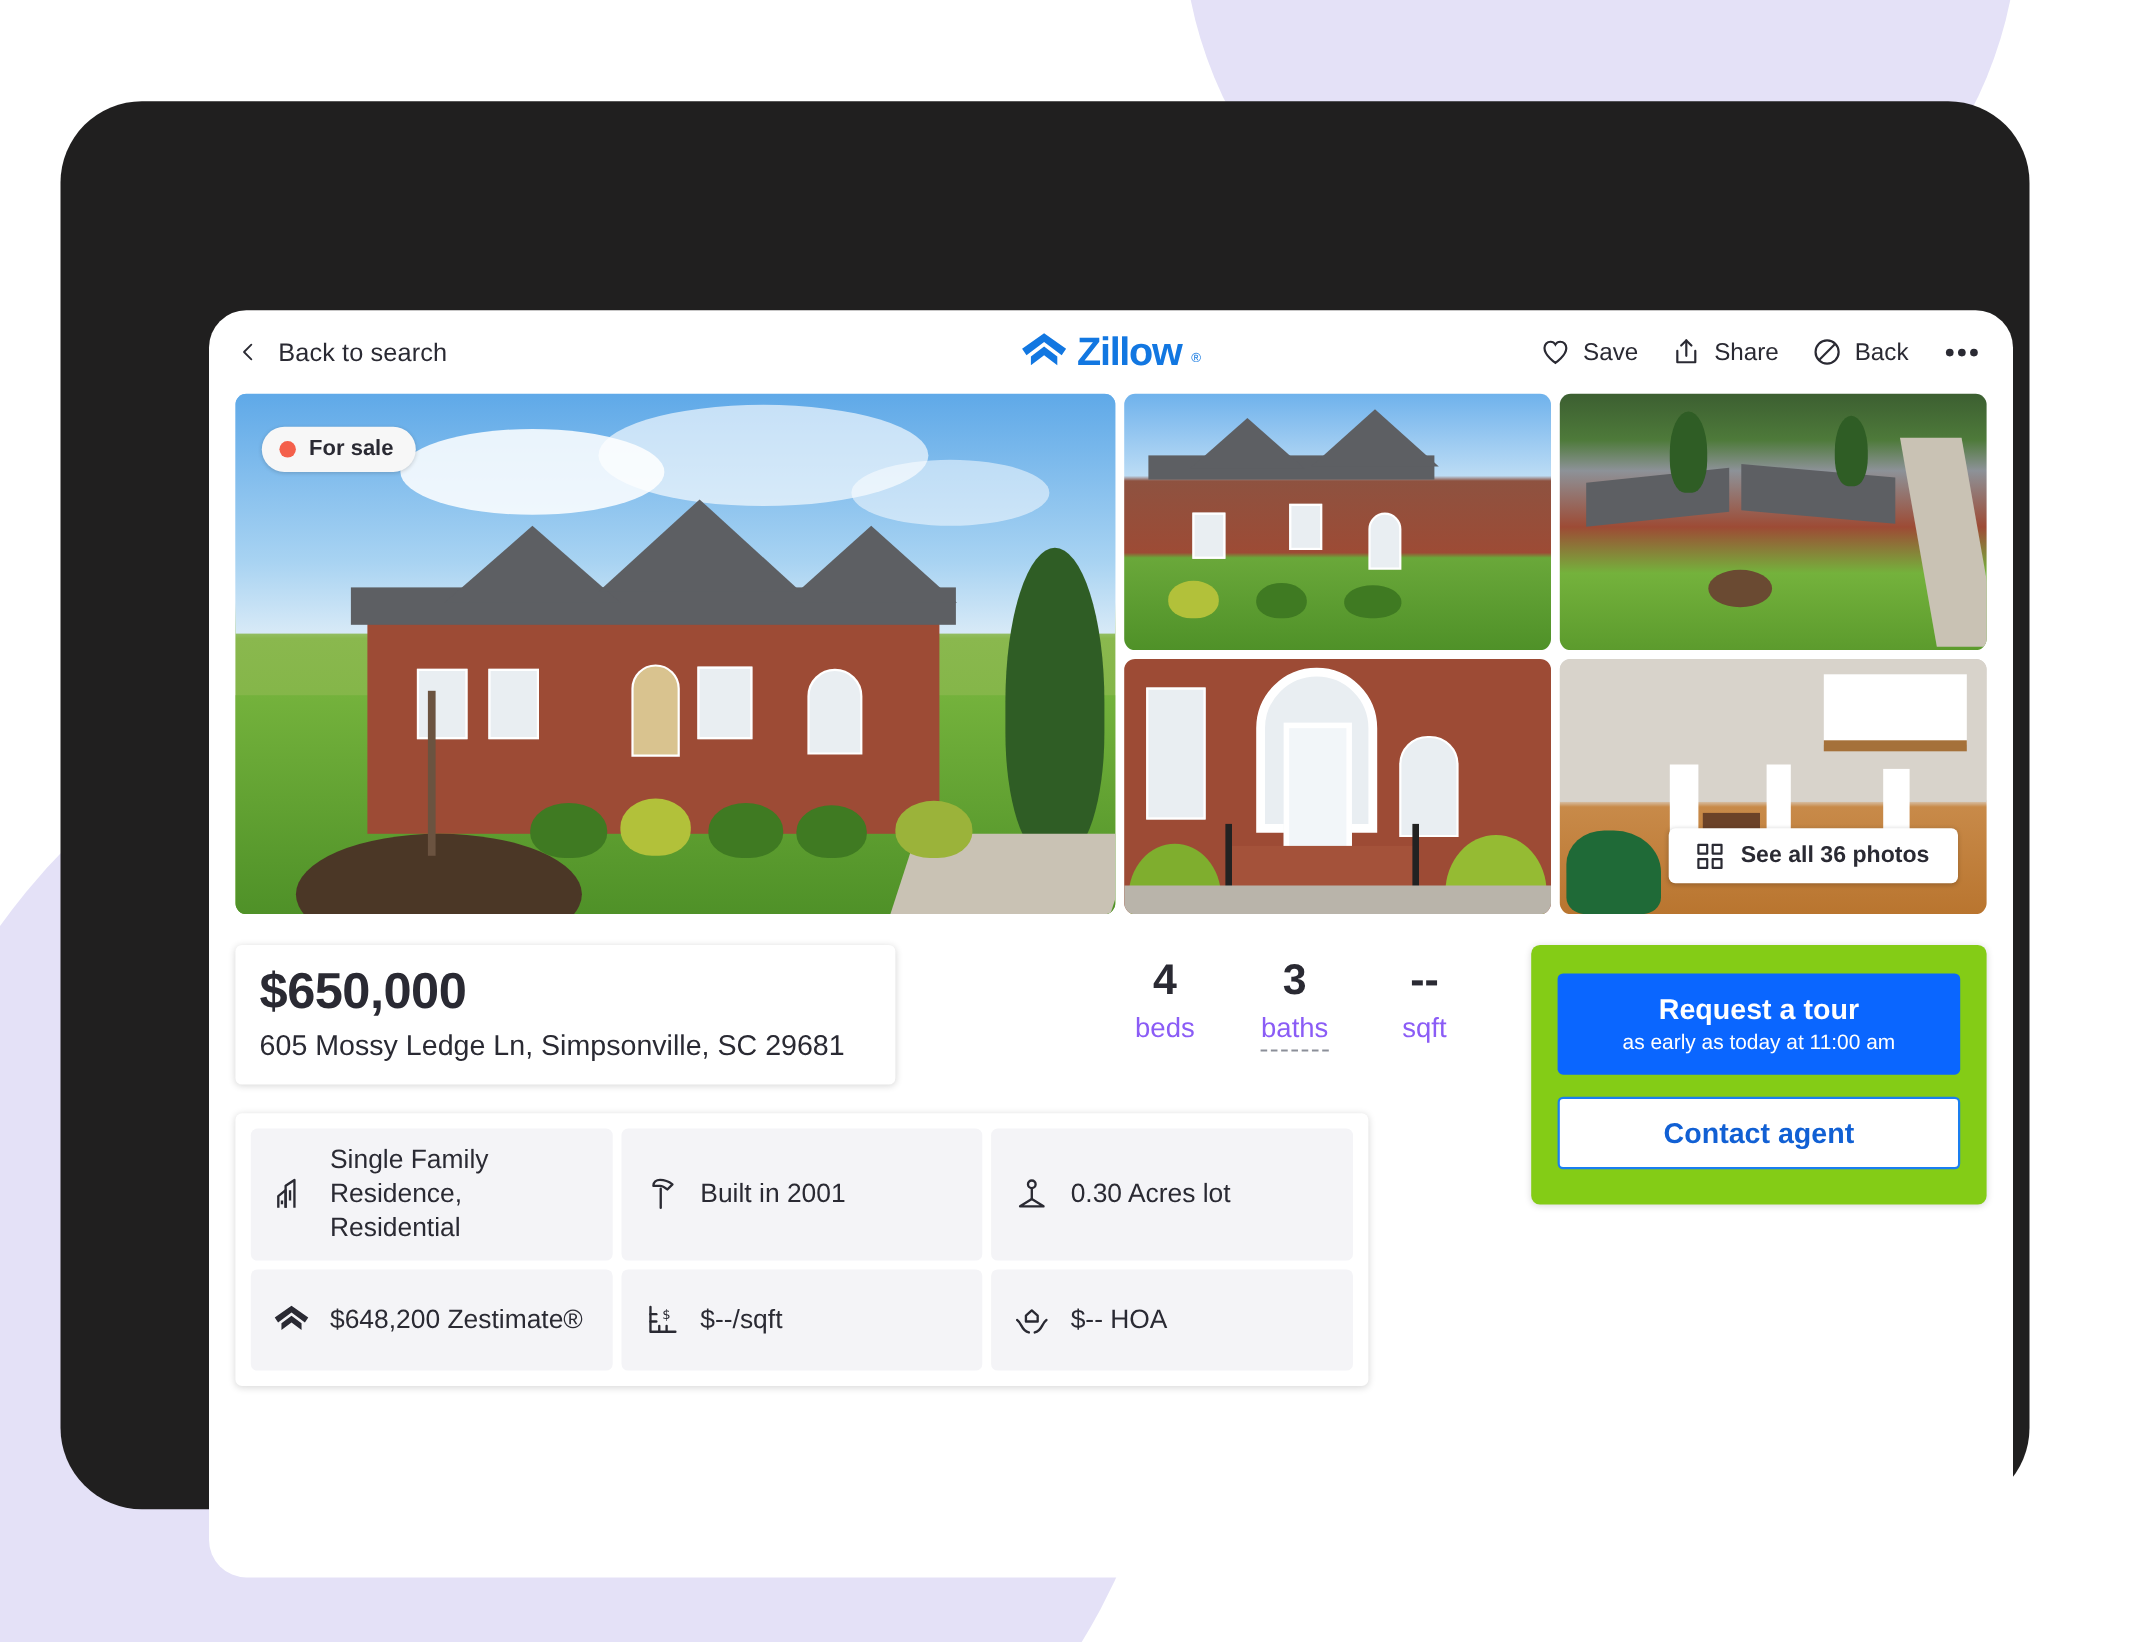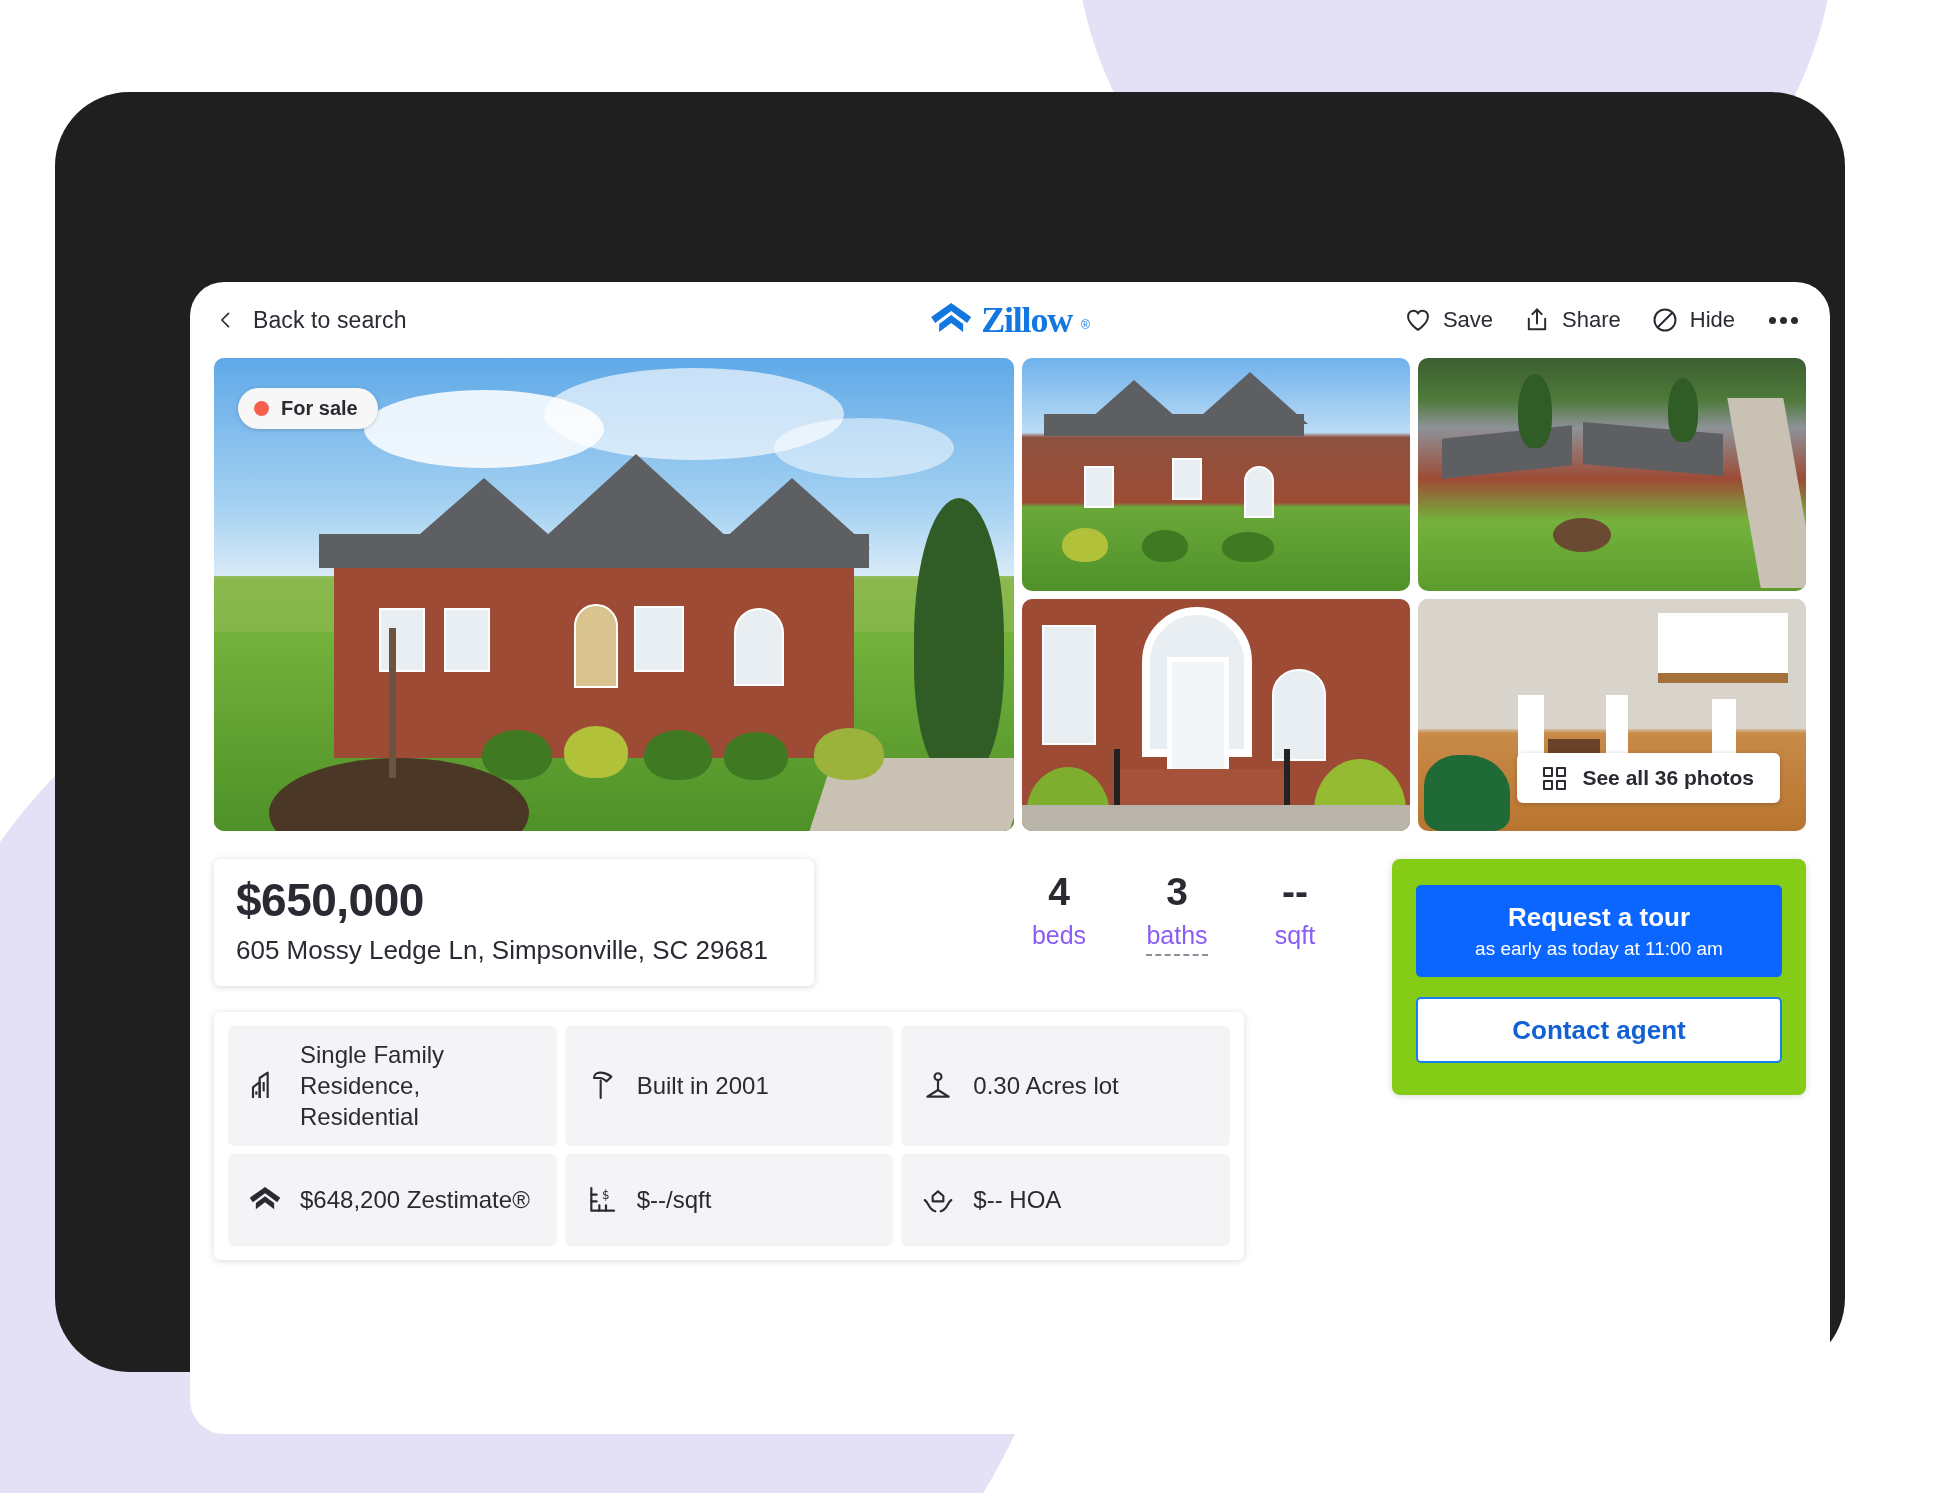--- a/index.html
+++ b/index.html
@@ -50,21 +50,21 @@
   }
   .chev { width: 20px; height: 20px; }
   #zillow-logo {
     position: absolute; left: 50%; top: 50%;
     transform: translate(-50%, -50%);
     display: flex; align-items: flex-end; gap: 9px;
   }
   #zillow-logo .wordmark {
     font-size: 36px; font-weight: bold; color: #1277e1;
     letter-spacing: -1.2px; line-height: 1;
-    font-family: Liberation Serif, serif;
+    font-family: Liberation Sans, sans-serif;
   }
   #zillow-logo .reg { font-size: 12px; color: #1277e1; line-height: 2.1; }
   #topbar-actions {
     margin-left: auto; display: flex; align-items: center; gap: 30px;
   }
   .action-btn {
     display: flex; align-items: center; gap: 11px;
     cursor: pointer;
   }
   .action-btn .label { font-size: 22px; color: #2a2a33; }
@@ -257,21 +257,21 @@
             <span class="label">Share</span>
           </div>
 
           <div class="action-btn">
             <span>
               <svg width="28" height="28" viewBox="0 0 24 24" fill="none" stroke="#2a2a33" stroke-width="1.7">
                 <circle cx="12" cy="12" r="9"></circle>
                 <line x1="6" y1="18" x2="18" y2="6"></line>
               </svg>
             </span>
-            <span class="label">Hide</span>
+            <span class="label">Back</span>
           </div>
 
           <div class="dots">
             <i></i>
               <i></i>
               <i></i>
           </div>
         </div>
       </div>
 

